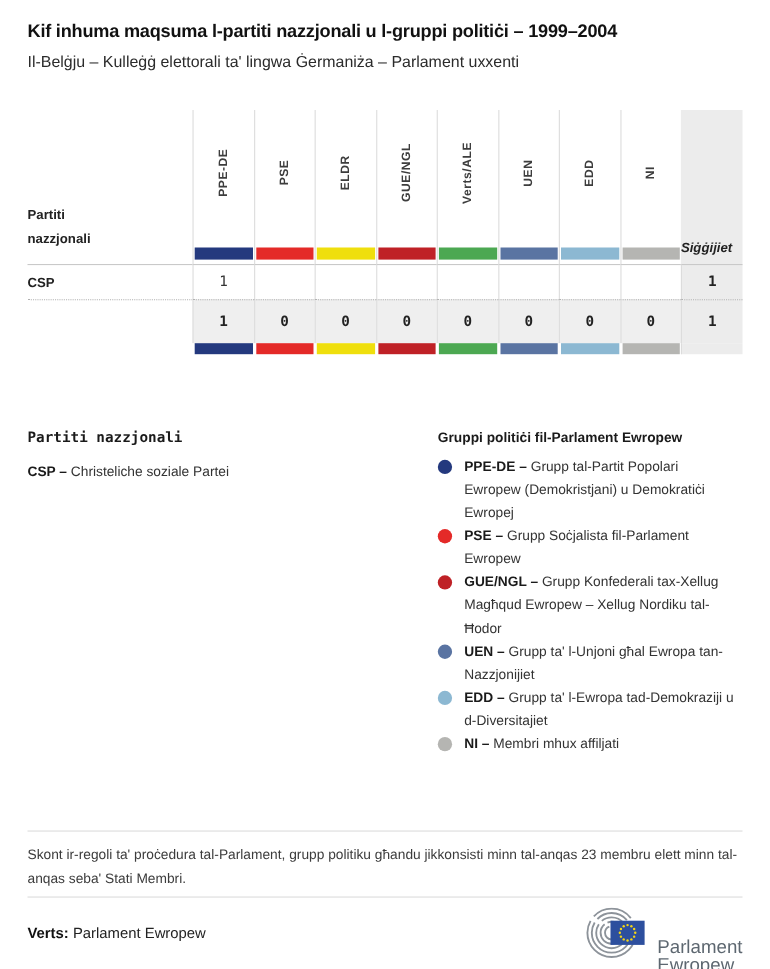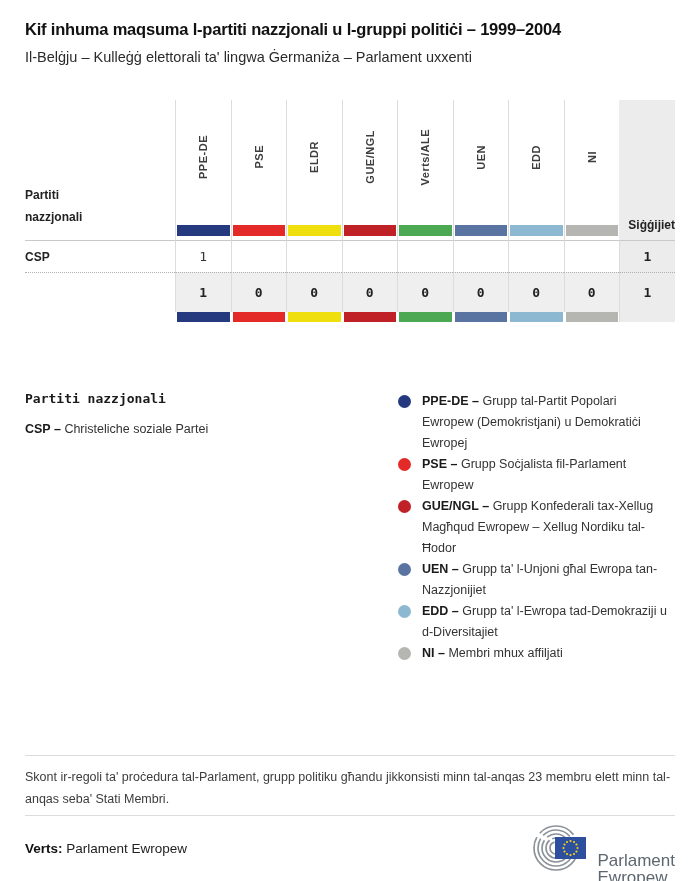--- a/index.html
+++ b/index.html
@@ -37,22 +37,22 @@
     display:flex; align-items:center; justify-content:center;
   }
   .hrot {
     writing-mode:vertical-rl; transform:rotate(180deg);
     font-size:11px; font-weight:bold; color:#3d3d3d; letter-spacing:0.5px;
     white-space:nowrap;
   }
   .hbar { position:absolute; left:1px; right:1px; bottom:4px; height:11px; }
   .seats-h { position:relative; background:#ececec; }
   .seats-h .lbl {
-    position:absolute; bottom:8px; left:0; right:0; text-align:right;
-    font-size:12px; font-weight:bold; color:#222;
+    position:absolute; bottom:8px; left:0; right:0; text-align:left;
+    font-size:12px; font-weight:bold; color:#222;font-style:italic;
   }
   .party {
     border-top:1px solid #c9c9c9;
     display:flex; align-items:center;
     font-size:12px; font-weight:bold; color:#222;
   }
   .vcell {
     border-left:1px solid #dcdcdc; border-top:1px solid #c9c9c9;
     display:flex; align-items:center; justify-content:center;
     font-family:"DejaVu Sans Mono", monospace; font-size:13px; color:#333;
@@ -231,20 +231,21 @@
     </div>
 
   <div class="legend-left">
     <div class="legend-left-heading">Partiti nazzjonali</div>
     <div>
         <div class="legend-left-item"><b>CSP –</b><span> Christeliche soziale Partei</span></div>
       </div>
   </div>
 
   <div class="legend-right">
+    <div class="legend-right-heading">Gruppi politiċi fil-Parlament Ewropew</div>
     <div>
         <div class="gitem"><span class="dot" style="background: rgb(36, 57, 126);"></span><b>PPE-DE –</b><span> Grupp tal-Partit Popolari Ewropew (Demokristjani) u Demokratiċi Ewropej</span></div>
         <div class="gitem"><span class="dot" style="background: rgb(228, 42, 40);"></span><b>PSE –</b><span> Grupp Soċjalista fil-Parlament Ewropew</span></div>
         <div class="gitem"><span class="dot" style="background: rgb(191, 33, 38);"></span><b>GUE/NGL –</b><span> Grupp Konfederali tax-Xellug Magħqud Ewropew – Xellug Nordiku tal-Ħodor</span></div>
         <div class="gitem"><span class="dot" style="background: rgb(90, 116, 162);"></span><b>UEN –</b><span> Grupp ta' l-Unjoni għal Ewropa tan-Nazzjonijiet</span></div>
         <div class="gitem"><span class="dot" style="background: rgb(140, 184, 210);"></span><b>EDD –</b><span> Grupp ta' l-Ewropa tad-Demokraziji u d-Diversitajiet</span></div>
         <div class="gitem"><span class="dot" style="background: rgb(181, 181, 178);"></span><b>NI –</b><span> Membri mhux affiljati</span></div>
       </div>
   </div>
 

